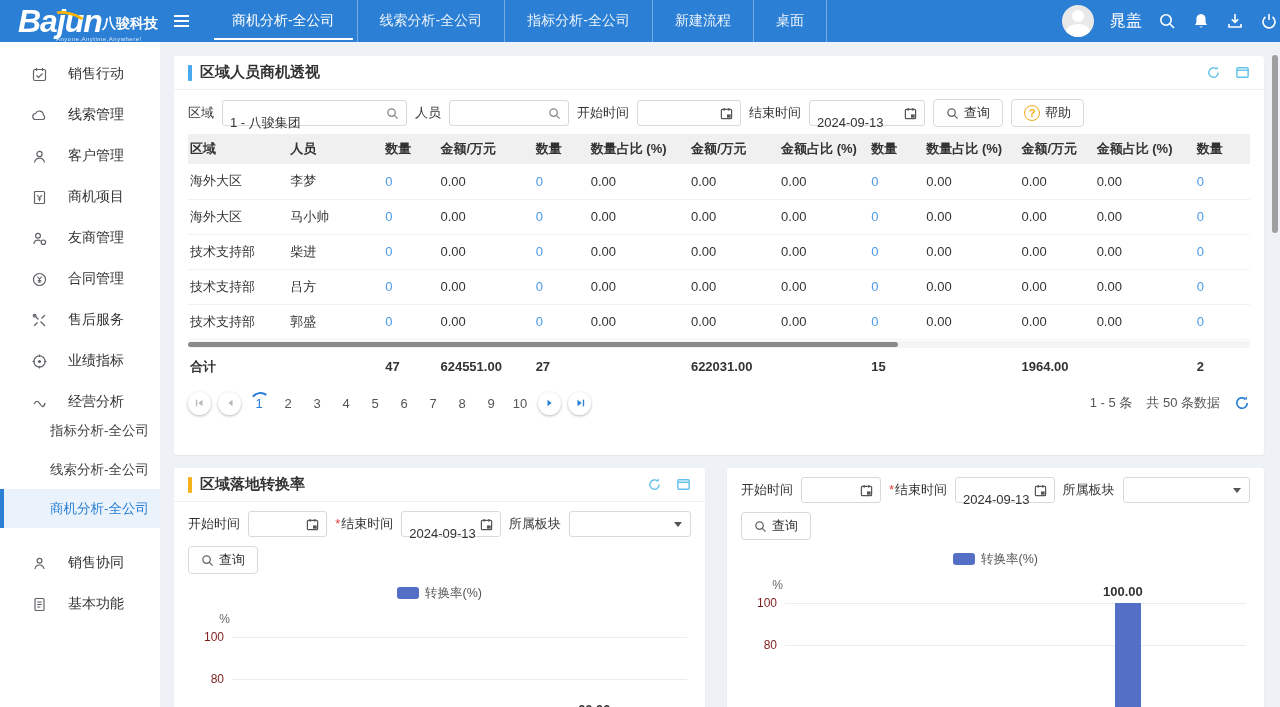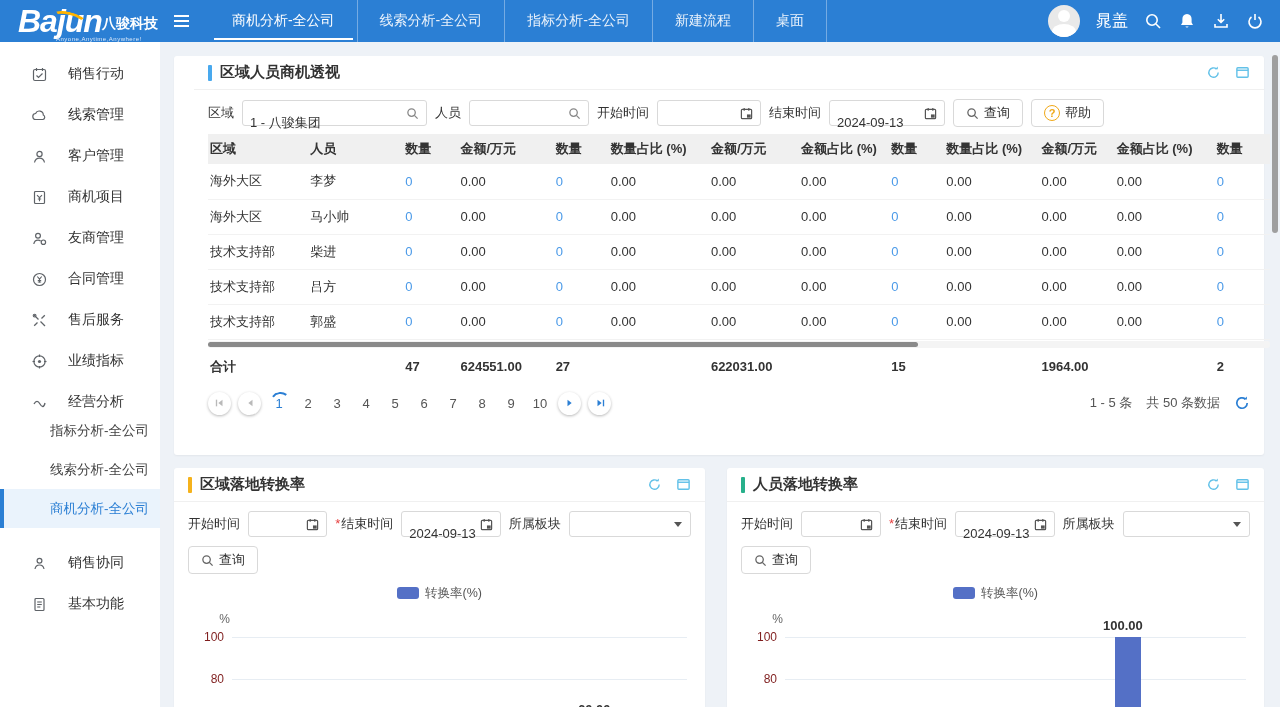--- a/index.html
+++ b/index.html
@@ -13,21 +13,21 @@
   .logo-en { font-size:32px; font-weight:bold; font-style:italic; letter-spacing:-1px; line-height:24px;text-align:center; }
   .logo-swoosh { position:absolute; left:52px; top:3px; width:34px; height:14px; border:3px solid transparent; border-top-color:#ffb400; border-radius:50%; transform:rotate(14deg); }
   .logo-cn { font-size:14px; font-weight:bold; margin-left:0; line-height:20px; }
   .logo-tag { position:absolute; left:56px; top:27px; font-size:6px; color:#dce9f9; letter-spacing:.5px; }
   .hamburger { width:26px; display:flex; flex-direction:column; gap:3px; margin:0 10px 0 2px; cursor:pointer; }
   .hamburger span { display:block; width:15px; height:2px; background:#fff; }
   .tabs { display:flex; height:42px; }
   .tab { display:flex; align-items:center; justify-content:center; padding:0 22px; font-size:14px; color:#eaf2fb; border-right:1px solid rgba(255,255,255,.35); cursor:pointer; position:relative; white-space:nowrap; }
   .tab.active { color:#fff; }
   .tab.active::after { content:""; position:absolute; left:4px; right:4px; bottom:2px; height:2px; background:#fff; }
-  .topbar-right { margin-left:auto; display:flex; align-items:center; gap:16px; padding-right:16px; }
+  .topbar-right { margin-left:auto; display:flex; align-items:center; gap:16px; padding-right:2px; }
   .avatar { width:32px; height:32px; border-radius:50%; background:#e9e9e9; position:relative; overflow:hidden; cursor:pointer; }
   .avatar::before { content:""; position:absolute; left:10px; top:5px; width:12px; height:12px; border-radius:50%; background:#fff; }
   .avatar::after { content:""; position:absolute; left:4px; top:19px; width:24px; height:16px; border-radius:50%; background:#fff; }
   .username { font-size:16px; color:#fff; cursor:pointer; }
   .tb-icon { width:18px; height:18px; cursor:pointer; display:flex; }
 
   
   .sidebar { position:absolute; left:0; top:42px; width:160px; bottom:0; background:#fff; z-index:20; }
   .side-item { display:flex; align-items:flex-end; gap:20px; height:41px; padding-left:31px; font-size:14px; color:#333; cursor:pointer; }
   .side-item svg { flex:0 0 auto; }
@@ -245,21 +245,21 @@
       <svg width="17" height="17" viewBox="0 0 17 17">
           <rect x="4" y="2.5" width="9" height="12" rx="1" fill="none" stroke="#5f6368" stroke-width="1.2"></rect>
           <line x1="6.2" y1="6" x2="10.8" y2="6" stroke="#5f6368" stroke-width="1.1"></line>
           <line x1="6.2" y1="8.5" x2="10.8" y2="8.5" stroke="#5f6368" stroke-width="1.1"></line>
           <line x1="6.2" y1="11" x2="9.4" y2="11" stroke="#5f6368" stroke-width="1.1"></line>
         </svg>
       <span>基本功能</span>
     </div>
   </div>
 
-  <div class="card" style="left:174px; top:56px; width:1090px; height:399px;padding-left:20px;">
+  <div class="card" style="left:174px; top:56px; width:1090px; height:399px;">
     <div class="card-head">
       <span class="accent" style="background:#49a9ee;"></span>
       <span class="card-title">区域人员商机透视</span>
       <div class="head-icons">
         <span class="hicon">
           <svg viewBox="0 0 16 16" width="15" height="15">
               <path d="M13 8a5 5 0 1 1-1.8-3.8" fill="none" stroke="#62c1e8" stroke-width="1.5"></path>
               <path d="M12.6 1.6v3h-3z" fill="#62c1e8"></path>
             </svg>
         </span>
@@ -586,38 +586,20 @@
       <span class="unit">%</span>
       <span class="tick" style="top:20px; left:0;">100</span>
       <div class="gridline" style="top:27px; left:44px; right:4px;"></div>
       <span class="tick" style="top:62px; left:0;">80</span>
       <div class="gridline" style="top:69px; left:44px; right:4px;"></div>
       <span class="bar-label" style="left:390px; top:92px;">60.00</span>
     </div>
   </div>
 
   <div class="card" style="left:727px; top:468px; width:537px; height:280px;">
-    <div class="card-head">
-      <span class="accent" style="background:#27b08b;"></span>
-      <span class="card-title">人员落地转换率</span>
-      <div class="head-icons">
-        <span class="hicon">
-          <svg viewBox="0 0 16 16" width="15" height="15">
-              <path d="M13 8a5 5 0 1 1-1.8-3.8" fill="none" stroke="#62c1e8" stroke-width="1.5"></path>
-              <path d="M12.6 1.6v3h-3z" fill="#62c1e8"></path>
-            </svg>
-        </span>
-        <span class="hicon">
-          <svg viewBox="0 0 16 16" width="15" height="15">
-              <rect x="2" y="3" width="12" height="10" rx="1" fill="none" stroke="#62c1e8" stroke-width="1.5"></rect>
-              <line x1="2" y1="5.6" x2="14" y2="5.6" stroke="#62c1e8" stroke-width="1.5"></line>
-            </svg>
-        </span>
-      </div>
-    </div>
     <div class="filters">
       <span class="f-label">开始时间</span>
       <div class="f-input" style="width:96px;">
         <span class="val"></span>
         <svg viewBox="0 0 14 14" width="13" height="13">
             <rect x="1.5" y="2.5" width="11" height="10" rx="1" fill="none" stroke="#555" stroke-width="1.3"></rect>
             <line x1="4.5" y1="1" x2="4.5" y2="4" stroke="#555" stroke-width="1.3"></line>
             <line x1="9.5" y1="1" x2="9.5" y2="4" stroke="#555" stroke-width="1.3"></line>
             <rect x="7.5" y="8" width="4" height="3.5" fill="#555"></rect>
           </svg>

